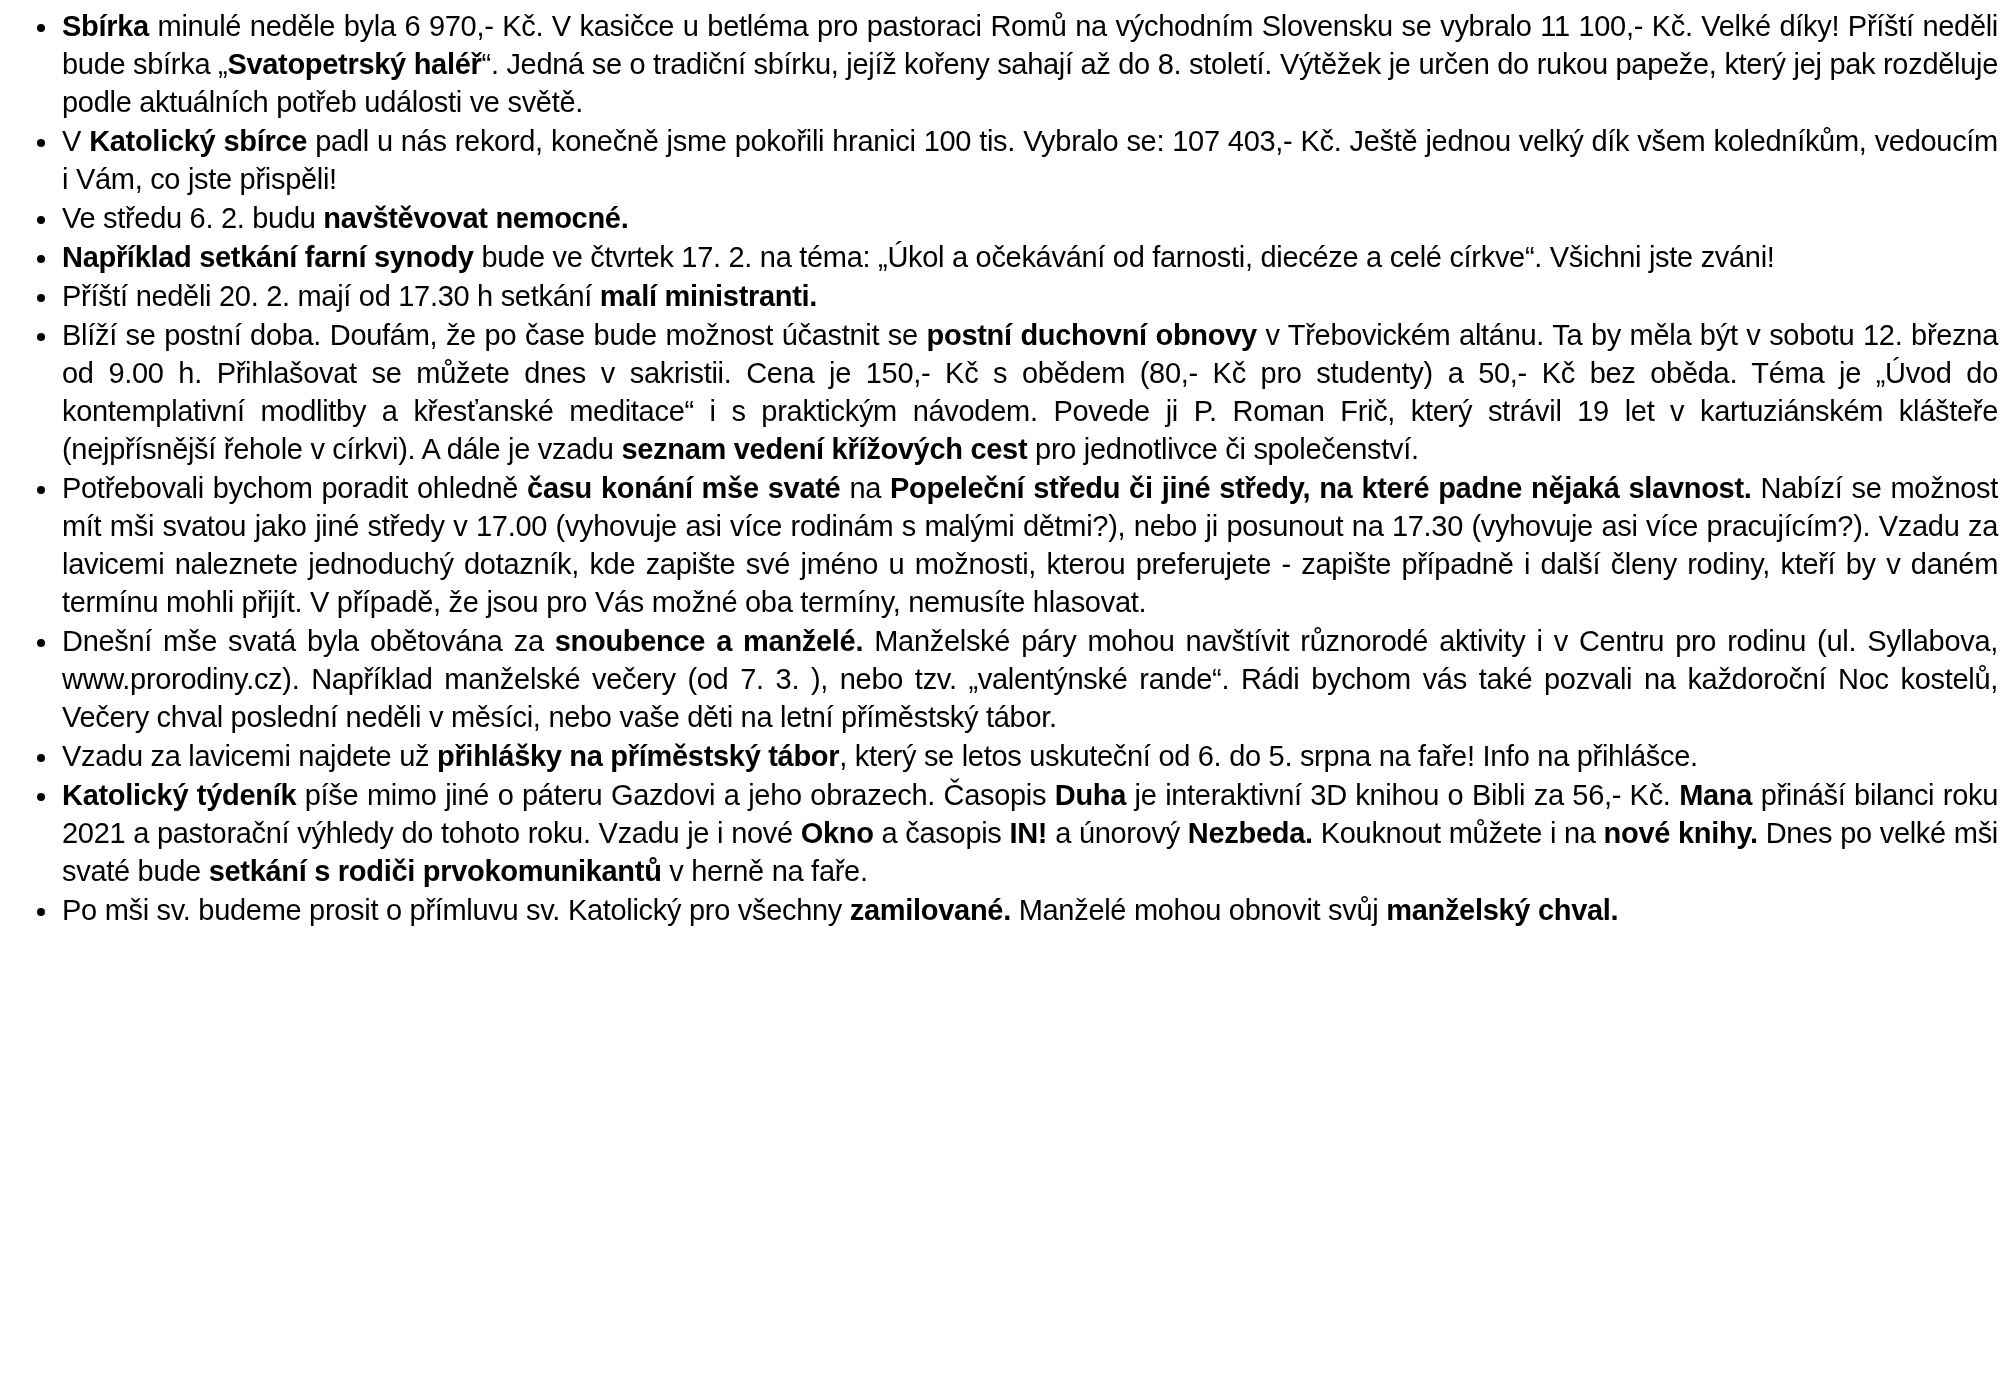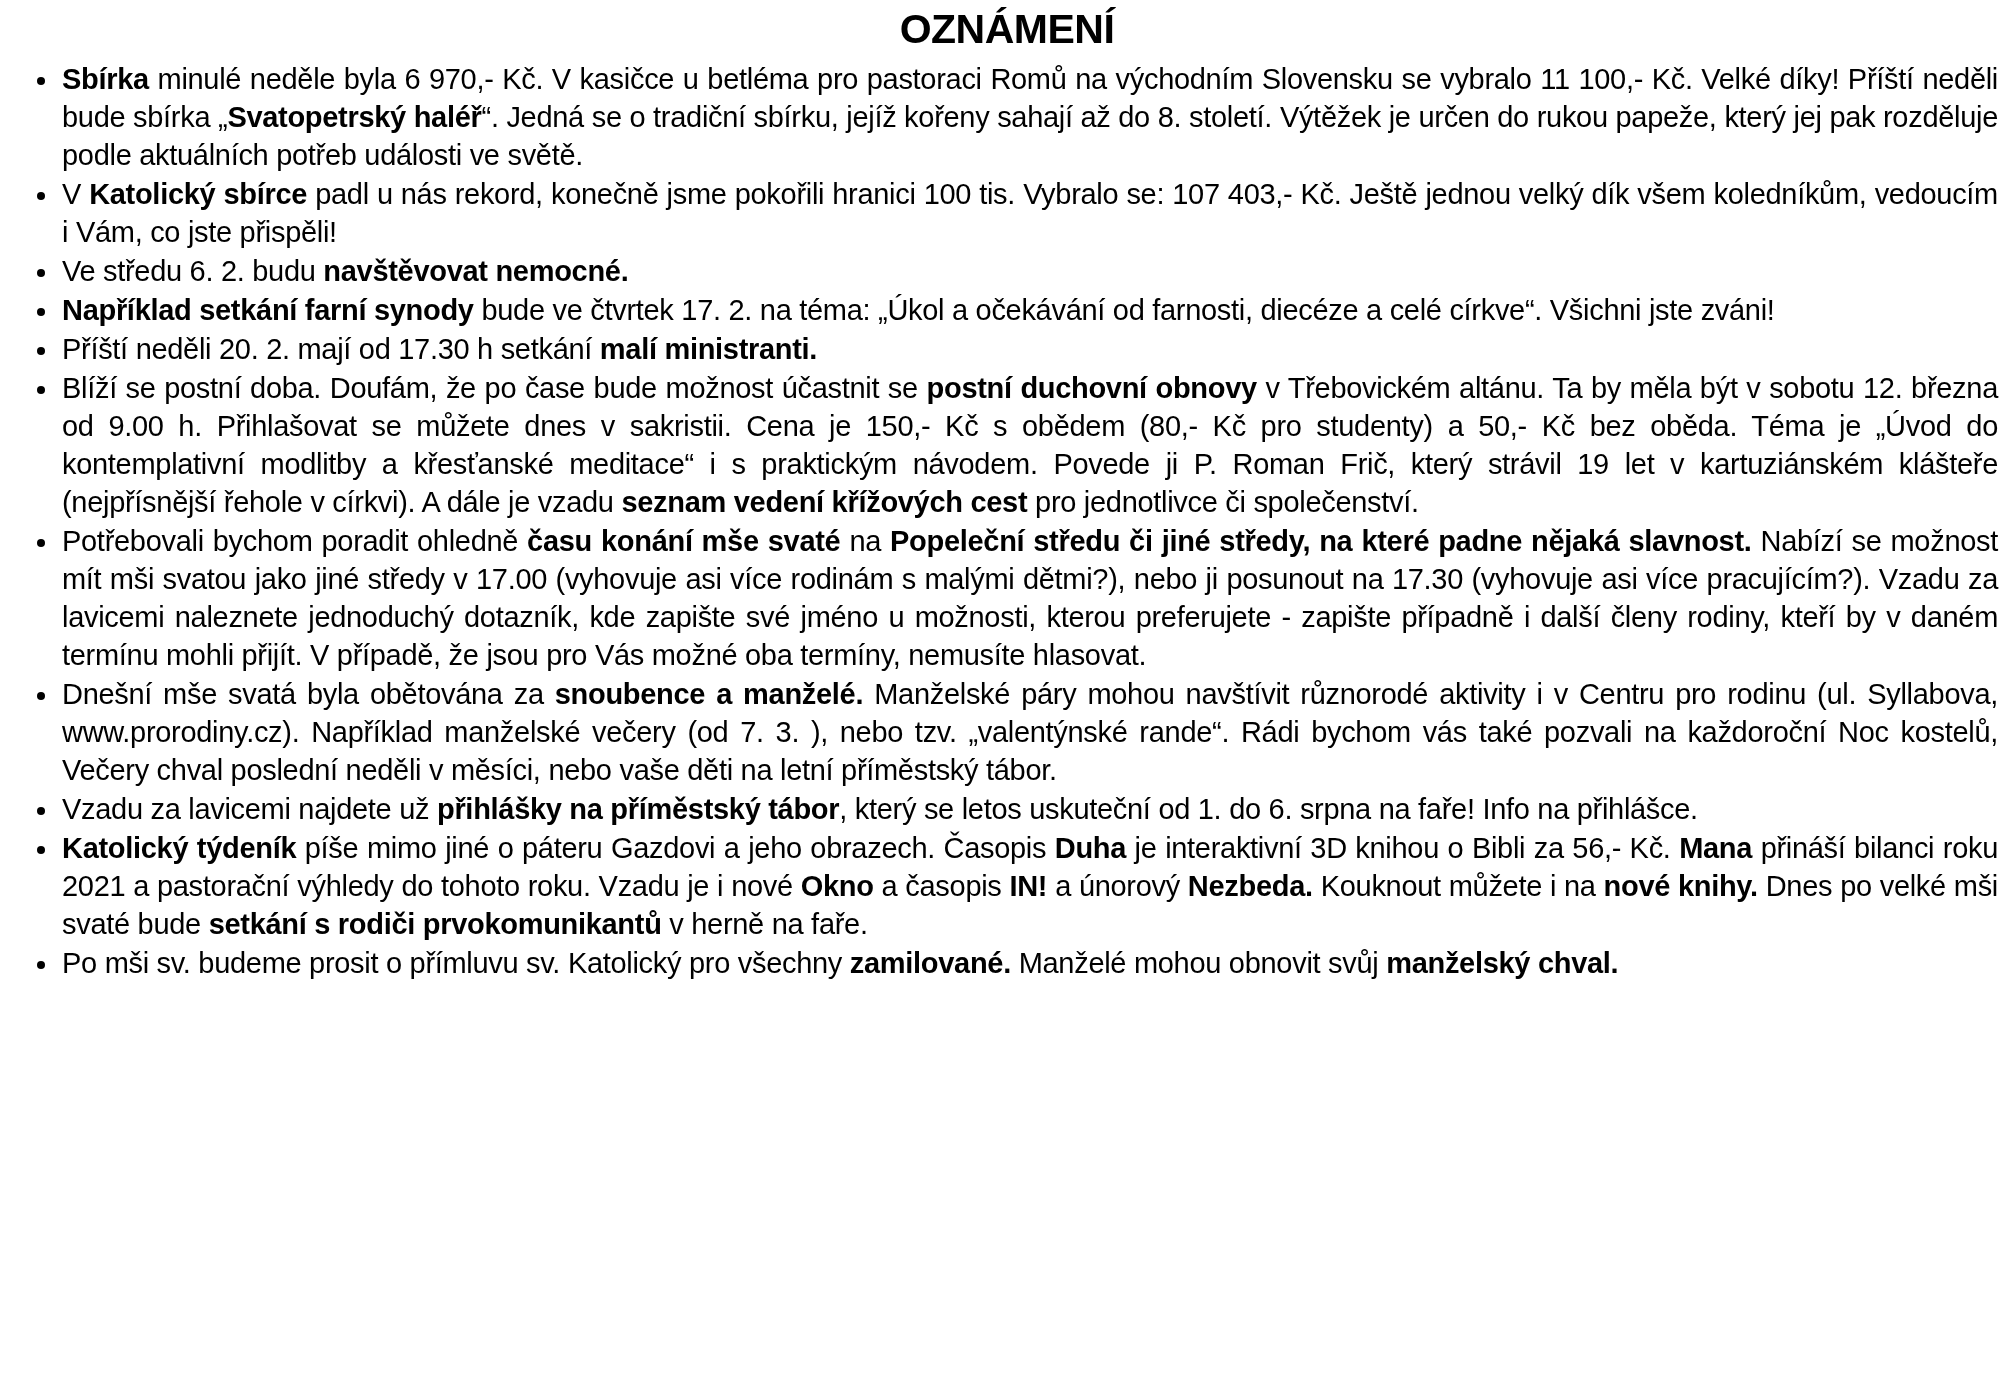--- a/index.html
+++ b/index.html
@@ -42,27 +42,26 @@
     font-size: 26px;
   }
   .announcement-list b {
     font-weight: bold;
   }
 </style>
 </head>
 <body>
 
 <div class="doc">
-  <h1 class="doc-title">OZNÁMENÍ</h1>
   <ul class="announcement-list">
       <li><b>Sbírka</b><span> minulé neděle byla 6 970,- Kč. V kasičce u betléma pro pastoraci Romů na východním Slovensku se vybralo 11 100,- Kč. Velké díky! Příští neděli bude sbírka „</span><b>Svatopetrský haléř</b><span>“. Jedná se o tradiční sbírku, jejíž kořeny sahají až do 8. století. Výtěžek je určen do rukou papeže, který jej pak rozděluje podle aktuálních potřeb události ve světě.</span></li>
       <li><span>V </span><b>Katolický sbírce</b><span> padl u nás rekord, konečně jsme pokořili hranici 100 tis. Vybralo se: 107 403,- Kč. Ještě jednou velký dík všem koledníkům, vedoucím i Vám, co jste přispěli!</span></li>
       <li><span>Ve středu 6. 2. budu </span><b>navštěvovat nemocné.</b></li>
       <li><b>Například setkání farní synody</b><span> bude ve čtvrtek 17. 2. na téma: „Úkol a očekávání od farnosti, diecéze a celé církve“. Všichni jste zváni!</span></li>
       <li><span>Příští neděli 20. 2. mají od 17.30 h setkání </span><b>malí ministranti.</b></li>
       <li><span>Blíží se postní doba. Doufám, že po čase bude možnost účastnit se </span><b>postní duchovní obnovy</b><span> v Třebovickém altánu. Ta by měla být v sobotu 12. března od 9.00 h. Přihlašovat se můžete dnes v sakristii. Cena je 150,- Kč s obědem (80,- Kč pro studenty) a 50,- Kč bez oběda. Téma je „Úvod do kontemplativní modlitby a křesťanské meditace“ i s praktickým návodem. Povede ji P. Roman Frič, který strávil 19 let v kartuziánském klášteře (nejpřísnější řehole v církvi).  A dále je vzadu </span><b>seznam vedení křížových cest</b><span> pro jednotlivce či společenství.</span></li>
       <li><span>Potřebovali bychom poradit ohledně </span><b>času konání mše svaté</b><span> na </span><b>Popeleční středu či jiné středy, na které padne nějaká slavnost.</b><span> Nabízí se možnost mít mši svatou jako jiné středy v 17.00 (vyhovuje asi více rodinám s malými dětmi?), nebo ji posunout na 17.30 (vyhovuje asi více pracujícím?). Vzadu za lavicemi naleznete jednoduchý dotazník, kde zapište své jméno u možnosti, kterou preferujete - zapište případně i další členy rodiny, kteří by v daném termínu mohli přijít. V případě, že jsou pro Vás možné oba termíny, nemusíte hlasovat.</span></li>
       <li><span>Dnešní mše svatá byla obětována za </span><b>snoubence a manželé.</b><span> Manželské páry mohou navštívit různorodé aktivity i v Centru pro rodinu (ul. Syllabova, www.prorodiny.cz). Například manželské večery (od 7. 3. ), nebo tzv. „valentýnské rande“. Rádi bychom vás také pozvali na každoroční Noc kostelů, Večery chval poslední neděli v měsíci, nebo vaše děti na letní příměstský tábor.</span></li>
-      <li><span>Vzadu za lavicemi najdete už </span><b>přihlášky na příměstský tábor</b><span>, který se letos uskuteční od 1. do 6. srpna na faře! Info na přihlášce.</span></li>
+      <li><span>Vzadu za lavicemi najdete už </span><b>přihlášky na příměstský tábor</b><span>, který se letos uskuteční od 6. do 5. srpna na faře! Info na přihlášce.</span></li>
       <li><b>Katolický týdeník</b><span> píše mimo jiné o páteru Gazdovi a jeho obrazech. Časopis </span><b>Duha</b><span> je interaktivní 3D knihou o Bibli za 56,- Kč. </span><b>Mana</b><span> přináší bilanci roku 2021 a pastorační výhledy do tohoto roku. Vzadu je i nové </span><b>Okno</b><span> a časopis </span><b>IN!</b><span> a únorový </span><b>Nezbeda.</b><span> Kouknout můžete i na </span><b>nové knihy.</b><span>  Dnes po velké mši svaté bude </span><b>setkání s rodiči prvokomunikantů</b><span> v herně na faře.</span></li>
       <li><span>Po mši sv. budeme prosit o přímluvu sv. Katolický pro všechny </span><b>zamilované.</b><span> Manželé mohou obnovit svůj </span><b>manželský chval.</b></li>
     </ul>
 </div>
 
 </body></html>

